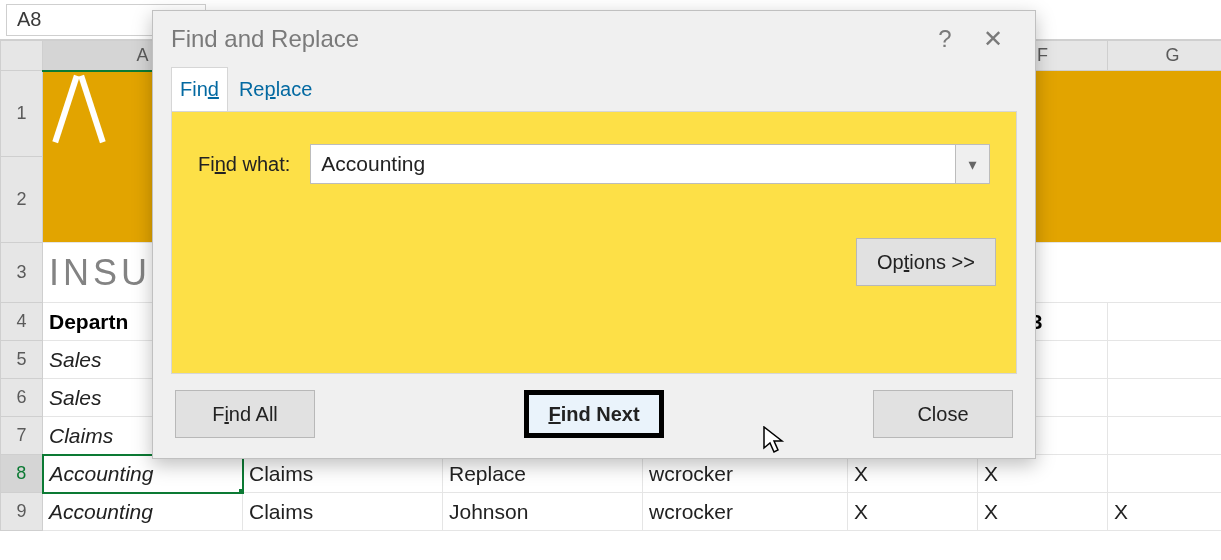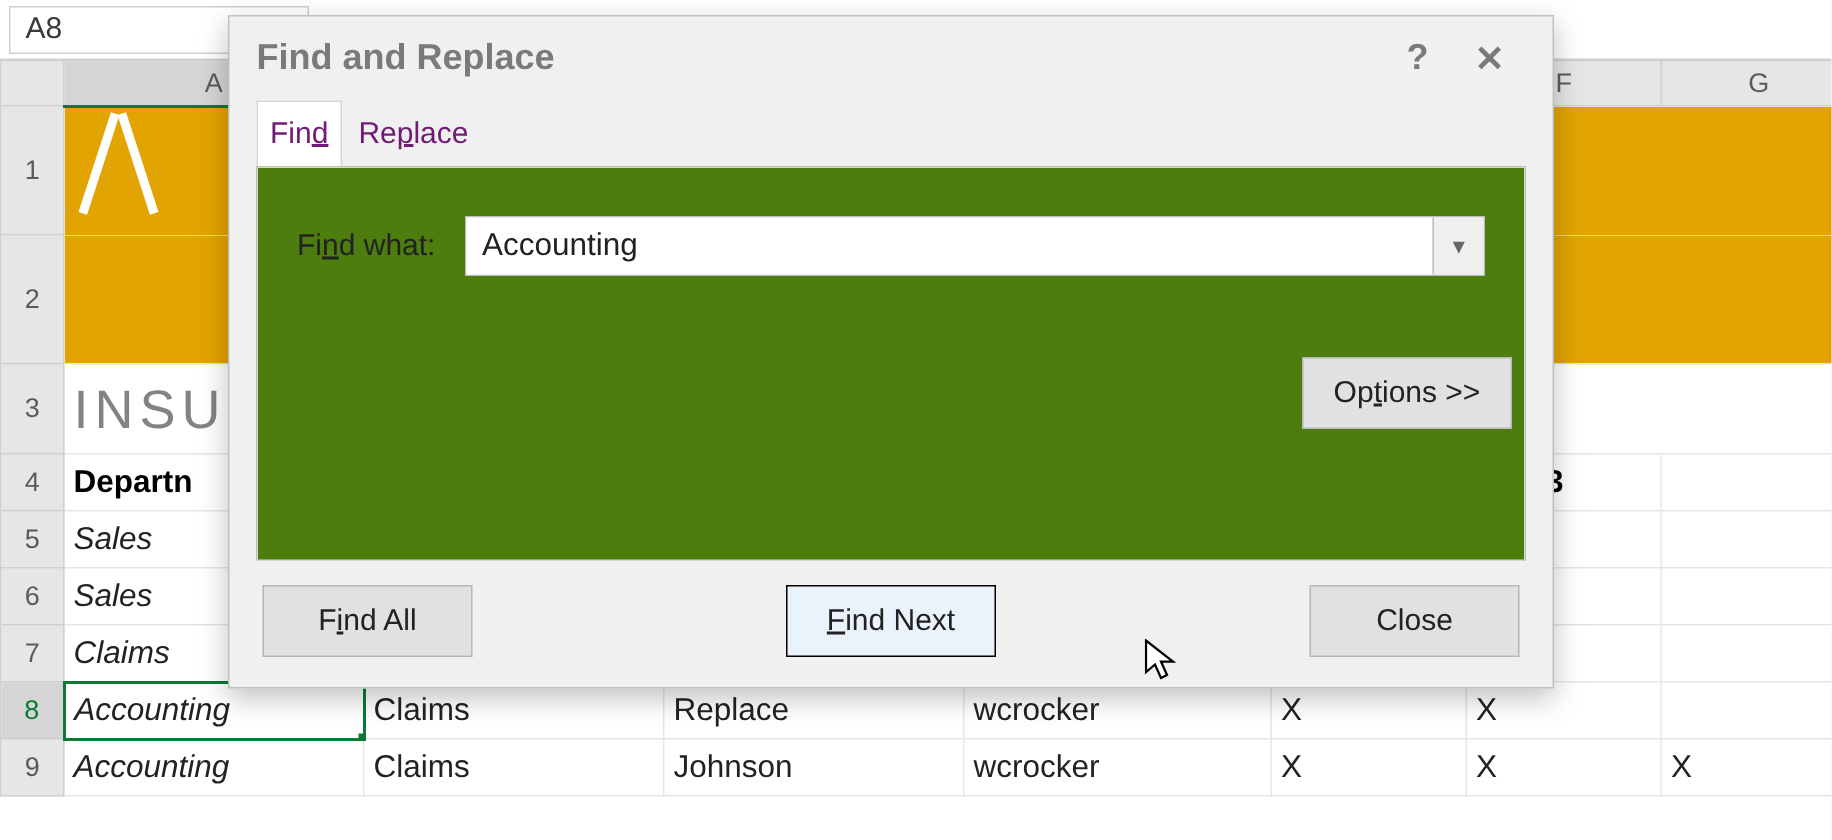--- a/index.html
+++ b/index.html
@@ -116,51 +116,50 @@
     display: flex;
     flex-direction: column;
   }
   .dlg-title {
     height: 56px;
     display: flex;
     align-items: center;
     padding: 0 18px;
     color: #7a7a7a;
     font-size: 24px;
-    font-weight: bold;
   }
   .dlg-title .spacer { flex:1; }
   .dlg-iconbtn {
     width: 48px; height: 48px;
     display: flex; align-items:center; justify-content:center;
     color: #7a7a7a;
     font-size: 24px;
     cursor: pointer;
   }
   .tabs {
     display: flex;
     padding: 0 18px;
     gap: 2px;
   }
   .tab {
     padding: 10px 8px;
     font-size: 20px;
-    color: #701a75;
+    color: #0369a1;
     background: transparent;
     border: 1px solid transparent;
     cursor: pointer;
   }
   .tab.active {
     background: #fff;
     border: 1px solid #d6d6d6;
     border-bottom: 1px solid #fff;
   }
   .tab .ul { text-decoration: underline; }
   .dlg-body {
-    background: #4d7c0f;
+    background: #fde047;
     border: 1px solid #d6d6d6;
     margin: -1px 18px 0 18px;
     flex: 1;
     padding: 32px 26px 20px 26px;
     position: relative;
   }
   .row-find {
     display: flex;
     align-items: center;
     gap: 20px;
@@ -184,42 +183,43 @@
   .combo .dropbtn {
     width: 34px;
     border-left: 1px solid #bcbcbc;
     background: #efefef;
     display:flex; align-items:center; justify-content:center;
     color:#666;
     cursor:pointer;
   }
   .options-row {
     position: absolute;
-    right: 8px;
+    right: 20px;
     top: 126px;
   }
   .btn {
     min-width: 140px;
     height: 48px;
     background: #e1e1e1;
     border: 1px solid #b8b8b8;
     font-size: 20px;
     color: #222;
     cursor: pointer;
     padding: 0 18px;
   }
   .btn-row {
     display: flex;
     gap: 20px;
     justify-content: space-between;
     padding: 16px 22px 20px;
   }
   .btn.primary {
     background: #eaf3fb;
-    border: 1px solid #000000;
+    border: 5px solid #000000;
+    font-weight: bold;
   }
   .cursor-arrow {
     position: absolute;
     left: 763px;
     top: 426px;
     font-size: 24px;
     color: #000;
     pointer-events: none;
   }
   .logo-slash {

